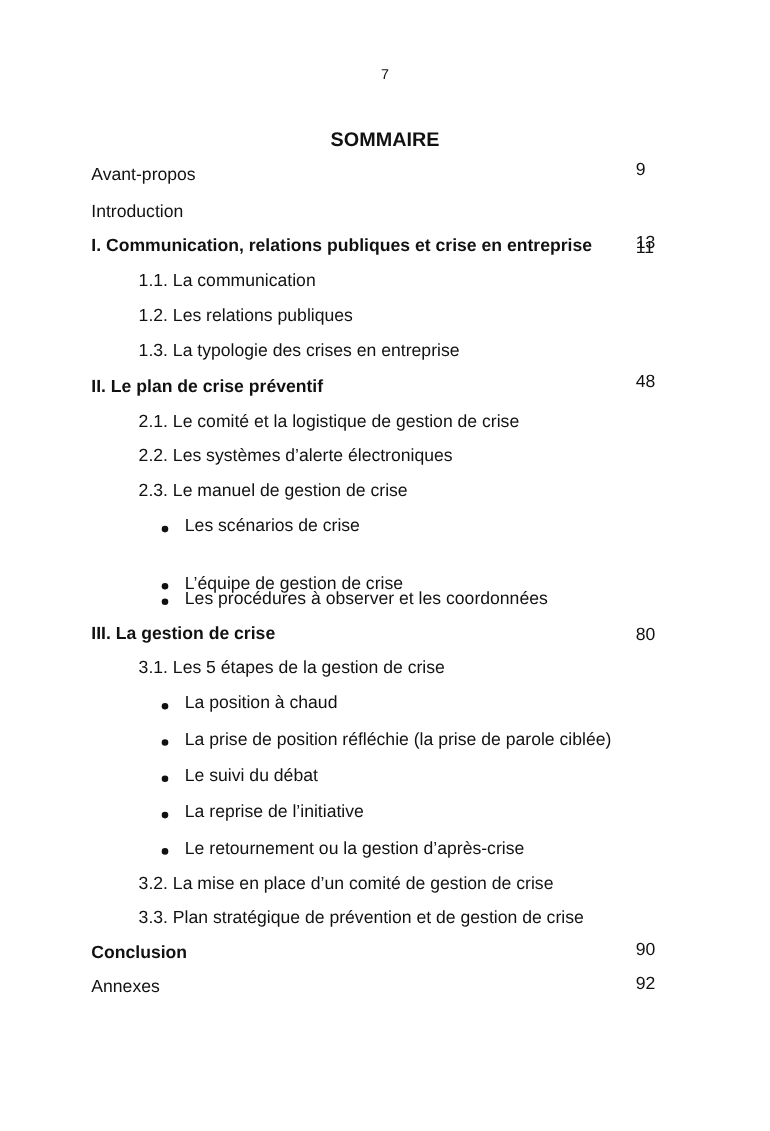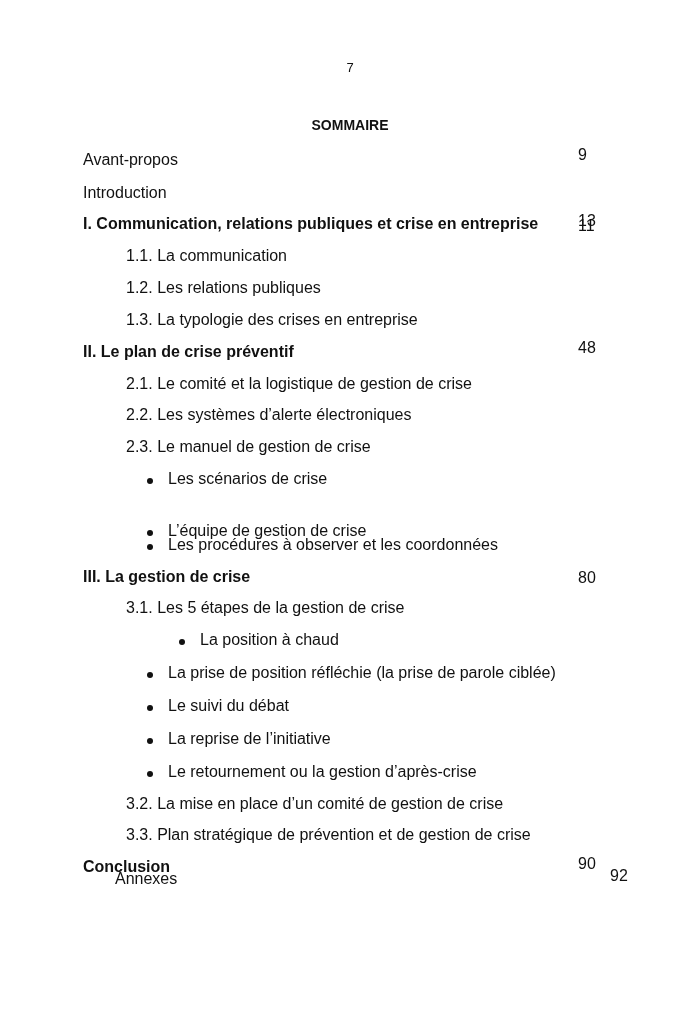--- a/index.html
+++ b/index.html
@@ -1,19 +1,19 @@
 <!DOCTYPE html>
 <html><head>
   <meta charset="utf-8">
   <style>
     html, body { margin: 0; padding: 0; background: #ffffff; }
     body { width: 700px; height: 1028px; position: relative; overflow: hidden;
       font-family: "Liberation Sans", sans-serif; color: #111; }
     .page-number { position: absolute; top: 60px; left: 0; width: 700px; text-align: center; font-size: 13px; }
-    .title { position: absolute; top: 117px; left: 0; width: 700px; text-align: center; font-size: 14px; font-weight: bold; }
+    .title { position: absolute; top: 117px; left: 0; width: 700px; text-align: center; font-size: 18px; font-weight: bold; }
     .row { position: absolute; left: 0; width: 634px; height: 24px; font-size: 16px; }
     .row .label { position: absolute; white-space: nowrap; }
     .row .pg { position: absolute; left: 578px; white-space: nowrap; font-size: 16px; }
     .lvl0 .label { left: 83px; }
     .lvl1 .label { left: 126px; }
     .lvl2 .label { left: 168px; }
     .lvl2 .bullet { position: absolute; left: 147px; top: 8px; width: 6px; height: 6px; border-radius: 50%; background: #111; }
     .bold .label { font-weight: bold; }
   </style>
 </head>
@@ -68,21 +68,21 @@
       <span class="bullet"></span>
       <span class="label">Les procédures à observer et les coordonnées</span>
     </div>
     <div class="row lvl0 bold" style="top: 568px;">
       <span class="label">III. La gestion de crise</span>
       <span class="pg" style="top: 1px;">80</span>
     </div>
     <div class="row lvl1" style="top: 599px;">
       <span class="label">3.1. Les 5 étapes de la gestion de crise</span>
     </div>
-    <div class="row lvl2" style="top: 631px; margin-left: 32px;">
+    <div class="row lvl2" style="top: 631px;">
       <span class="bullet"></span>
       <span class="label">La position à chaud</span>
     </div>
     <div class="row lvl2" style="top: 664px;">
       <span class="bullet"></span>
       <span class="label">La prise de position réfléchie (la prise de parole ciblée)</span>
     </div>
     <div class="row lvl2" style="top: 697px;">
       <span class="bullet"></span>
       <span class="label">Le suivi du débat</span>
@@ -98,17 +98,17 @@
     <div class="row lvl1" style="top: 795px;">
       <span class="label">3.2. La mise en place d’un comité de gestion de crise</span>
     </div>
     <div class="row lvl1" style="top: 826px;">
       <span class="label">3.3. Plan stratégique de prévention et de gestion de crise</span>
     </div>
     <div class="row lvl0 bold" style="top: 858px;">
       <span class="label">Conclusion</span>
       <span class="pg" style="top: -3px;">90</span>
     </div>
-    <div class="row lvl0" style="top: 870px; margin-left: 32px;">
+    <div class="row lvl0" style="top: 889px;">
       <span class="label">Annexes</span>
       <span class="pg" style="top: -3px;">92</span>
     </div>
   </div>
 
 </body></html>

